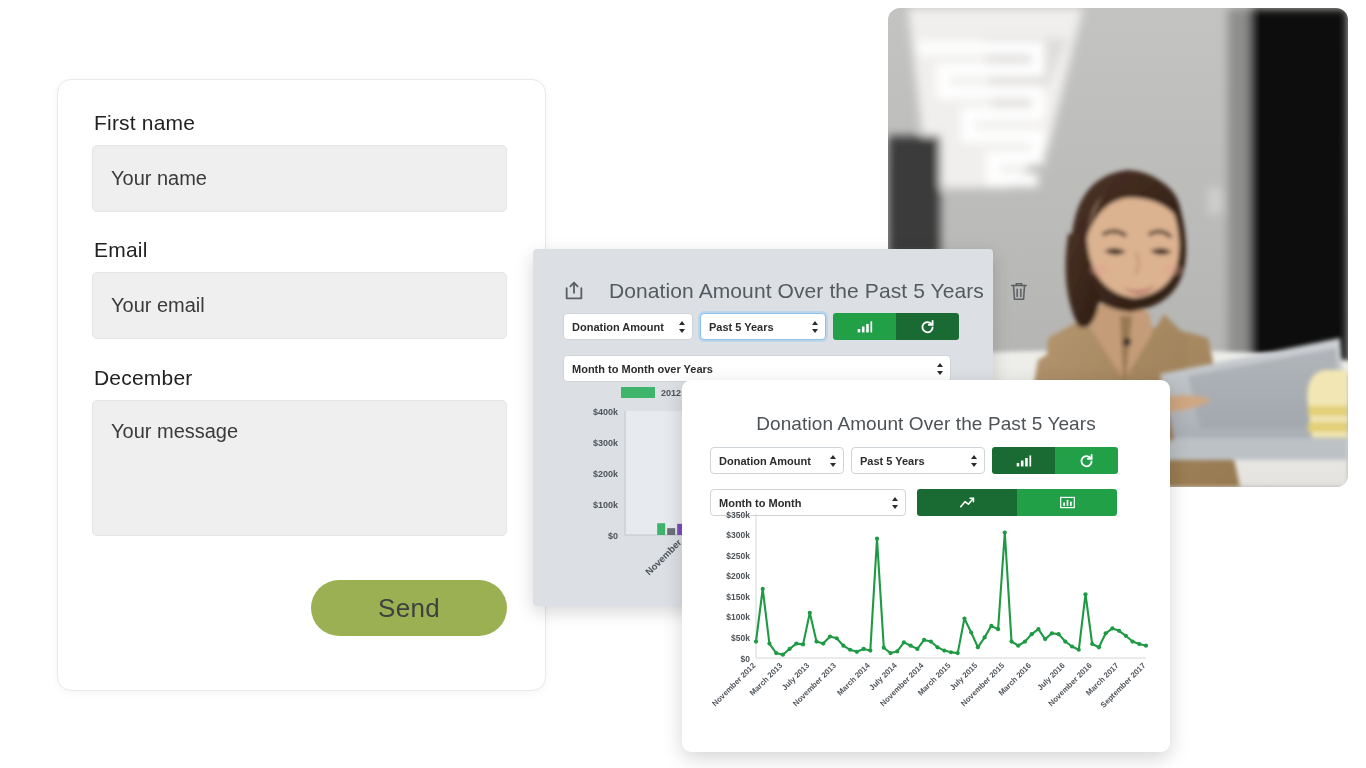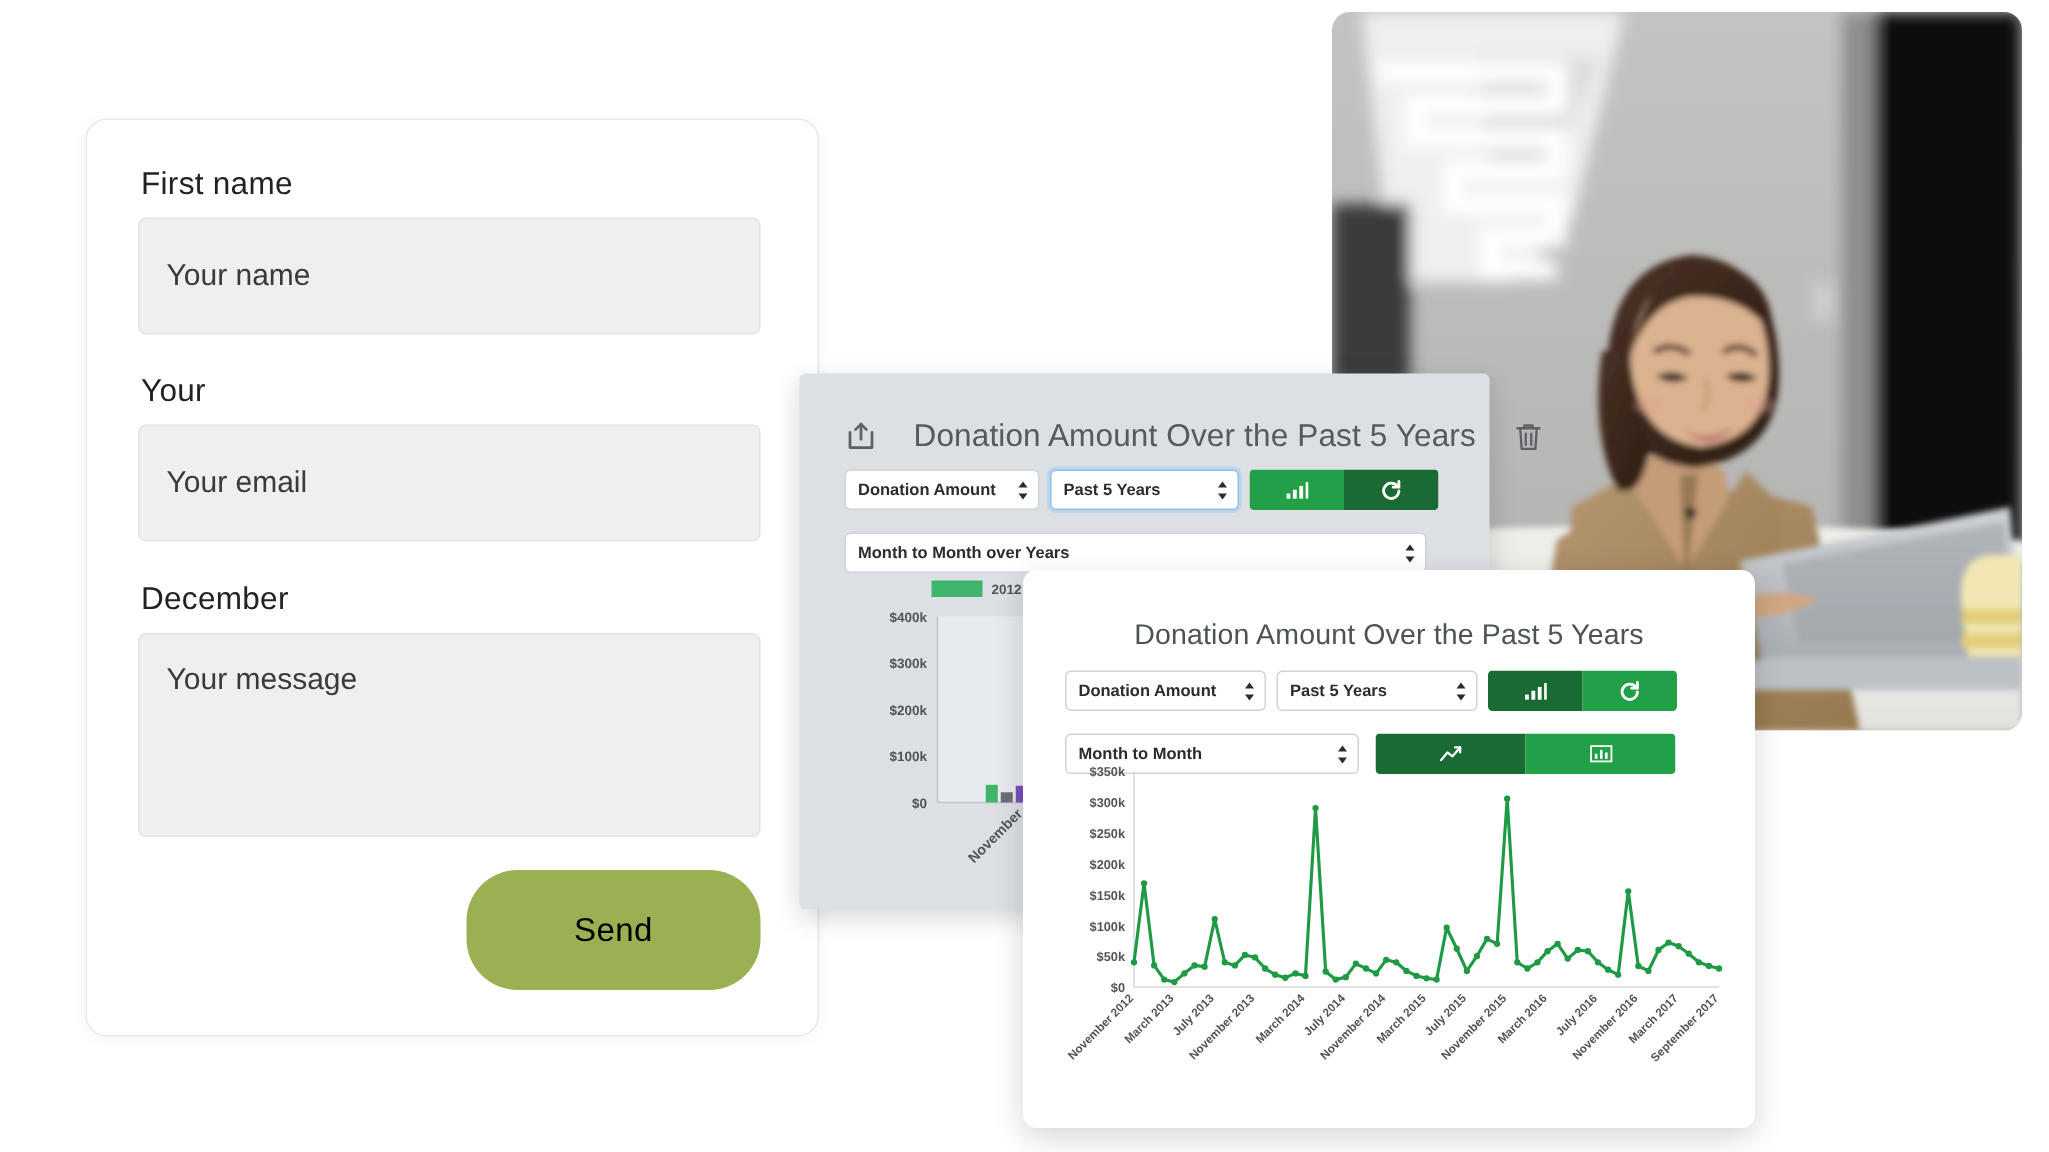--- a/index.html
+++ b/index.html
@@ -49,47 +49,47 @@
     display: block;
     width: 100%;
     box-sizing: border-box;
     background: #efefef;
     border: 1px solid #e4e4e4;
     border-radius: 5px;
     font-family: "Liberation Sans", sans-serif;
     font-size: 20px;
     color: #3a3a3a;
     padding: 0 18px;
-    height: 78px;
+    height: 67px;
     outline: none;
   }
   .text-input::placeholder { color: #3a3a3a; opacity: 1; }
   textarea.text-input {
     height: 136px;
     padding-top: 17px;
     resize: none;
     line-height: 1.3;
   }
   .send-row {
     position: absolute;
     left: 34px;
     right: 38px;
     top: 500px;
     display: flex;
     justify-content: flex-end;
   }
   .send-button {
     width: 196px;
-    height: 80px;
+    height: 56px;
     border: none;
     border-radius: 34px;
     background: #9bb053;
-    color: #000000;
+    color: #404040;
     font-family: "Liberation Sans", sans-serif;
-    font-size: 22px;
+    font-size: 26px;
     letter-spacing: 0.3px;
     cursor: pointer;
   }
 
   
   .photo {
     position: absolute;
     left: 888px;
     top: 8px;
     width: 460px;
@@ -213,21 +213,21 @@
   .axis-text { font-family: "Liberation Sans", sans-serif; font-weight: bold; fill: #4f5459; }
 </style>
 </head>
 <body>
 
 <div class="contact-card">
   <div class="form-inner">
     <div class="field-label">First name</div>
     <input class="text-input" type="text" placeholder="Your name" style="">
 
-    <div class="field-label email">Your</div>
+    <div class="field-label email">Email</div>
     <input class="text-input" type="text" placeholder="Your email" style="">
 
     <div class="field-label message">December</div>
     <textarea class="text-input" placeholder="Your message" style=""></textarea>
   </div>
   <div class="send-row">
     <button class="send-button">Send</button>
   </div>
 </div>
 

